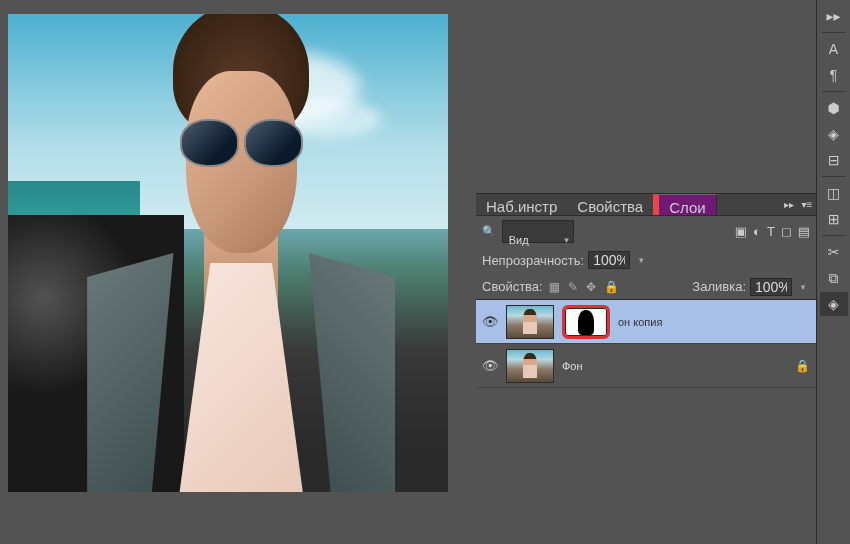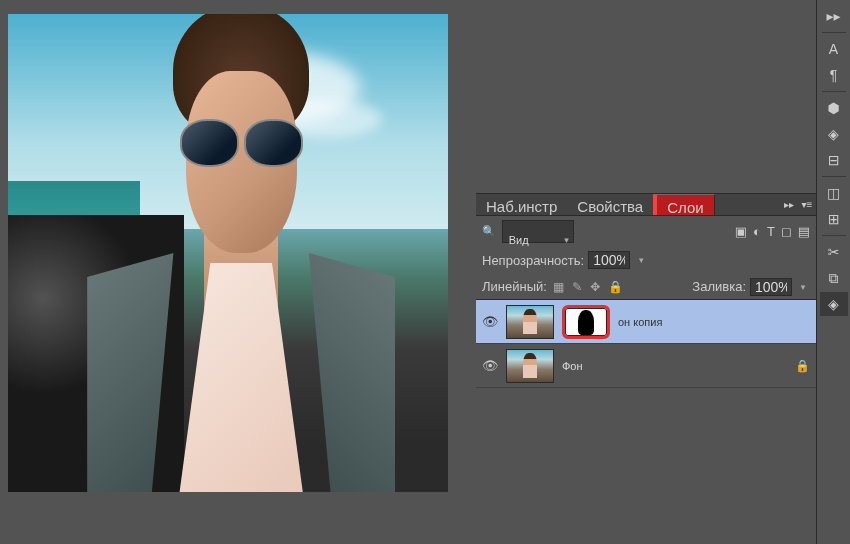--- a/index.html
+++ b/index.html
@@ -20,21 +20,21 @@
 .jacket-l{position:absolute;top:50%;left:0;width:35%;height:50%;background:linear-gradient(135deg,#6a7a7a,#3a4a4a);clip-path:polygon(0 10%,80% 0,60% 100%,0 100%)}
 .jacket-r{position:absolute;top:50%;right:0;width:35%;height:50%;background:linear-gradient(225deg,#6a7a7a,#3a4a4a);clip-path:polygon(20% 0,100% 10%,100% 100%,40% 100%)}
 .chest{position:absolute;top:60%;left:38%;width:24%;height:30%;background:linear-gradient(180deg,#d8a888,#a87858);clip-path:polygon(20% 0,80% 0,90% 100%,10% 100%)}
 .right-sidebar{position:absolute;right:0;top:0;width:34px;height:544px;background:#535353;border-left:1px solid #2a2a2a;display:flex;flex-direction:column;align-items:center;padding-top:4px;gap:2px}
 .tool-btn{width:28px;height:24px;display:flex;align-items:center;justify-content:center;color:#ccc;cursor:pointer;font-size:14px}
 .tool-btn.active{background:#3a3a3a}
 .tool-sep{width:24px;height:1px;background:#3a3a3a;margin:2px 0}
 .panels-area{position:absolute;right:34px;top:194px;width:340px;height:300px;background:#535353}
 .panel-tabs{display:flex;height:22px;background:#424242;border-bottom:1px solid #2a2a2a}
 .panel-tab{padding:4px 10px;color:#ccc;background:#424242;cursor:pointer;font-size:15px}
-.panel-tab.active{background:#b91c1c;border-top:1px solid #6a6a6a;border-left:4px solid #ef4444;border-right:1px solid #2a2a2a}
+.panel-tab.active{background:#701a75;border-top:1px solid #6a6a6a;border-left:6px solid #ef4444;border-right:1px solid #2a2a2a}
 .panel-collapse{margin-left:auto;display:flex}
 .panel-icon-btn{width:18px;height:20px;display:flex;align-items:center;justify-content:center;color:#ccc;cursor:pointer;font-size:10px}
 .filter-row{display:flex;align-items:center;padding:4px 6px;gap:6px;height:30px}
 .dropdown{background:#3a3a3a;border:1px solid #2a2a2a;color:#ddd;padding:19px 18px 2px 6px;position:relative;cursor:pointer;font-size:11px;height:20px;display:flex;align-items:center}
 .dropdown::after{content:"▾";position:absolute;right:4px;color:#aaa;font-size:9px}
 .filter-icons{margin-left:auto;display:flex;gap:6px}
 .filter-icons span{color:#ccc;cursor:pointer;font-size:13px}
 .blend-row{display:flex;align-items:center;padding:4px 6px;gap:4px;height:28px}
 .blend-select{flex:1;background:#3a3a3a;border:1px solid #2a2a2a;color:#ddd;padding:2px 18px 2px 6px;position:relative;cursor:pointer;font-size:11px;height:20px;display:flex;align-items:center;max-width:180px}
 .blend-select::after{content:"▾";position:absolute;right:4px;font-size:9px}
@@ -105,21 +105,21 @@
       <span>◻</span>
       <span>▤</span>
     </div>
   </div>
   <div class="blend-row">
     <span class="label">Непрозрачность:</span>
     <input class="pct-input" value="100%" style="">
     <span class="arrow-btn">▾</span>
   </div>
   <div class="lock-row">
-    <span class="label">Линейный:</span>
+    <span class="label">Свойства:</span>
     <div class="lock-icons">
       <span>▦</span>
       <span>✎</span>
       <span>✥</span>
       <span>🔒</span>
     </div>
     <span class="label" style="margin-left:auto">Заливка:</span>
     <input class="pct-input" value="100%" style="">
     <span class="arrow-btn">▾</span>
   </div>

